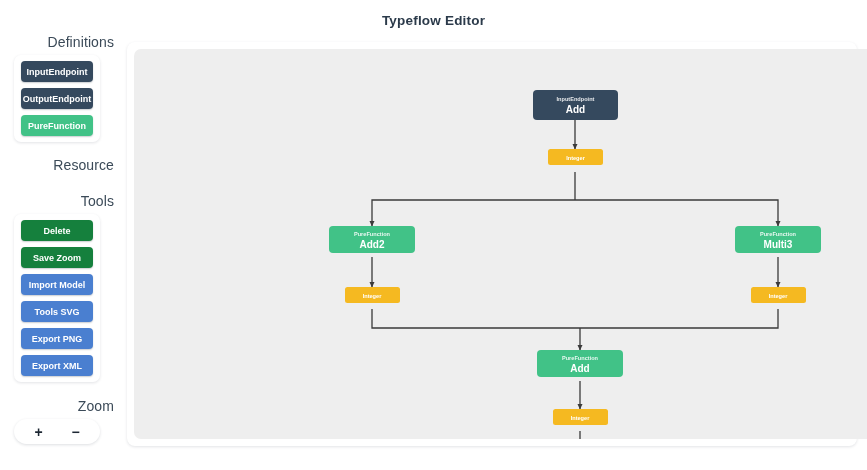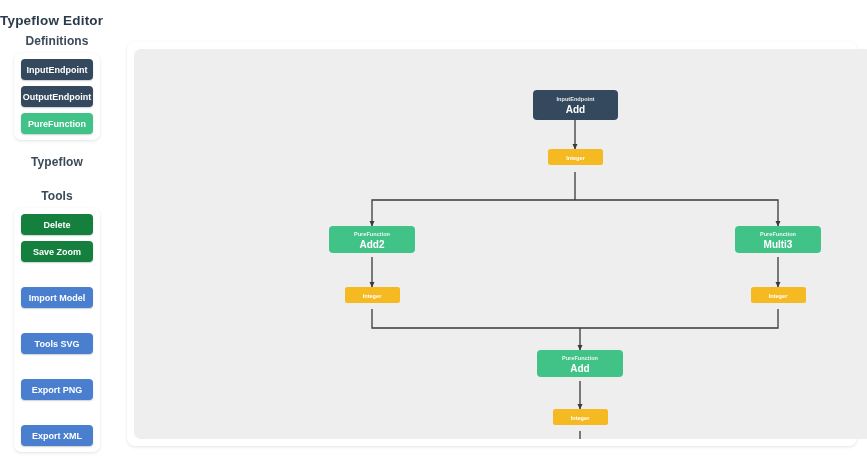--- a/index.html
+++ b/index.html
@@ -15,37 +15,38 @@
     overflow: hidden;
     position: relative;
   }
 
   
   .app-title {
     position: absolute;
     left: 0;
     top: 13px;
     width: 867px;
+    text-align: center;
     font-size: 13.5px;
     font-weight: bold;
     color: #2b3a4a;
     letter-spacing: .2px;
   }
 
   
   .sidebar {
     position: absolute;
     left: 0;
     top: 34px;
     width: 114px;
   }
   .section-label {
-    text-align: center;
-    font-size: 12px;
-    font-weight: bold;
+    text-align: right;
+    font-size: 14px;
+    font-weight: normal;
     color: #3b4a58;
     margin-bottom: 5px;
     letter-spacing: .1px;
   }
   .palette-card {
     background: #ffffff;
     border-radius: 7px;
     box-shadow: 0 1px 3px rgba(30,40,60,.13);
     margin: 0 14px;
     padding: 6px 7px;
@@ -61,21 +62,21 @@
     justify-content: center;
     font-size: 9px;
     font-weight: bold;
     color: #ffffff;
     user-select: none;
     box-shadow: 0 1px 1.5px rgba(20,30,45,.22);
   }
   .btn-dark   { background: #35495e; }
   .btn-green  { background: #41c287; }
   .btn-cyan   { background: #15803d; }
-  .btn-blue   { background: #4a7fd0; margin-top: 19px; }
+  .btn-blue   { background: #4a7fd0; }
 
   .group-gap { height: 15px; }
 
   
   .zoom-block { margin-top: 16px; }
   .zoom-pill {
     margin: 0 14px;
     height: 25px;
     background: #ffffff;
     border-radius: 13px;
@@ -154,37 +155,44 @@
     <div class="palette-card">
       <div class="palette-btn btn-dark">InputEndpoint</div>
       <div class="palette-btn btn-dark">OutputEndpoint</div>
       <div class="palette-btn btn-green">PureFunction</div>
     </div>
   </div>
 
   <div class="group-gap"></div>
 
   <div>
-    <div class="section-label">Typeflow</div>
+    <div class="section-label">Resource</div>
   </div>
 
   <div class="group-gap"></div>
 
   <div>
     <div class="section-label">Tools</div>
     <div class="palette-card">
       <div class="palette-btn btn-cyan">Delete</div>
       <div class="palette-btn btn-cyan">Save Zoom</div>
       <div class="palette-btn btn-blue">Import Model</div>
       <div class="palette-btn btn-blue">Tools SVG</div>
       <div class="palette-btn btn-blue">Export PNG</div>
       <div class="palette-btn btn-blue">Export XML</div>
     </div>
   </div>
 
+  <div class="zoom-block">
+    <div class="section-label">Zoom</div>
+    <div class="zoom-pill">
+      <span>+</span>
+      <span>−</span>
+    </div>
+  </div>
 </div>
 
 <div class="canvas-card">
   <div class="canvas-inner">
     <svg width="716" height="390" viewBox="0 0 716 390">
       <defs>
         <marker id="arrow" markerWidth="7" markerHeight="7" refX="5.2" refY="3" orient="auto" markerUnits="userSpaceOnUse">
           <path d="M0,0.4 L5.6,3 L0,5.6 z" fill="#3a3a3a"></path>
         </marker>
       </defs>

